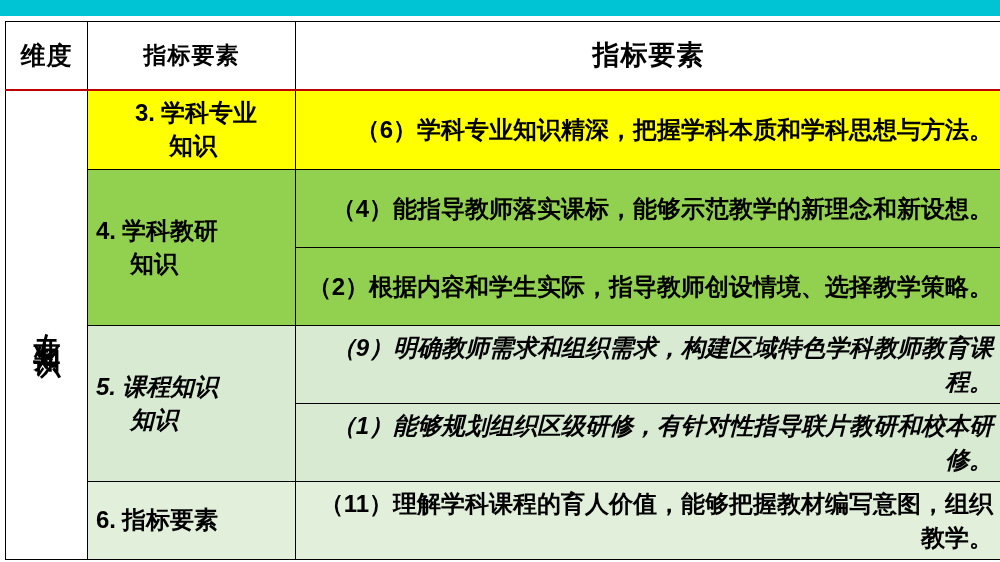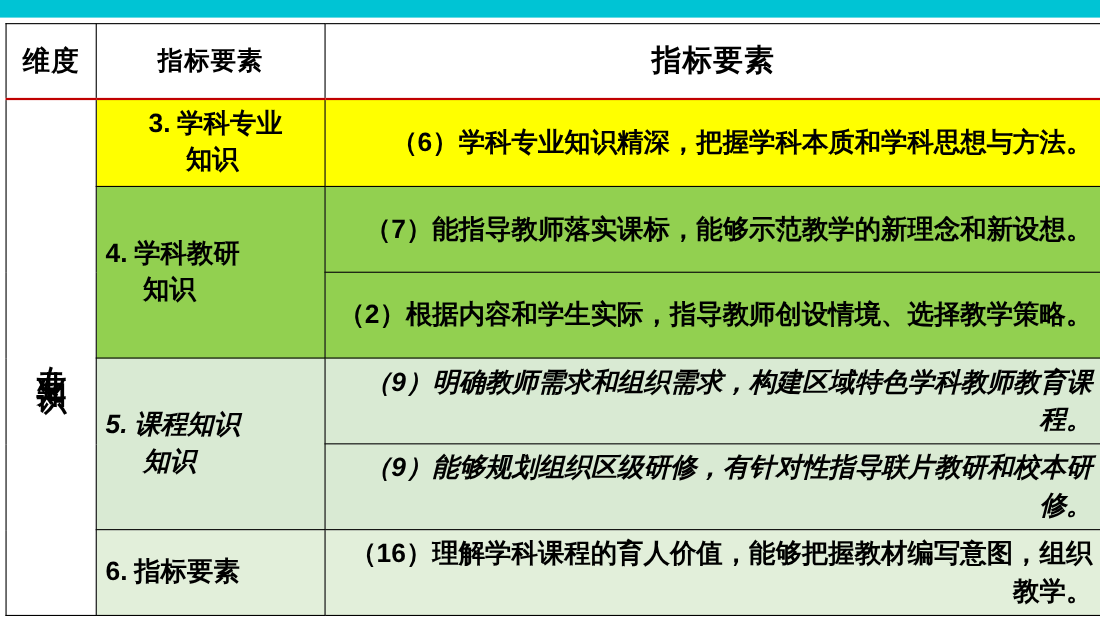--- a/index.html
+++ b/index.html
@@ -134,39 +134,39 @@
             <span class="ind">知识</span>
           </td>
           <td class="cont bg-yellow rowtop-red">（6）学科专业知识精深，把握学科本质和学科思想与方法。</td>
         </tr>
 
         <tr>
           <td class="el bg-green" rowspan="2">
             <span class="num">4.</span><span class="lbl">学科教研</span>
             <span class="ind">知识</span>
           </td>
-          <td class="cont bg-green" style="height:78px;">（7）能指导教师落实课标，能够示范教学的新理念和新设想。</td>
+          <td class="cont bg-green" style="height:78px;">（4）能指导教师落实课标，能够示范教学的新理念和新设想。</td>
         </tr>
         <tr>
           <td class="cont bg-green" style="height:78px;">（2）根据内容和学生实际，指导教师创设情境、选择教学策略。</td>
         </tr>
 
         <tr>
           <td class="el bg-lgreen" rowspan="2">
             <span class="num">5.</span><span class="lbl">课程知识</span>
             <span class="ind">知识</span>
           </td>
           <td class="cont bg-lgreen" style="height:78px;">（9）明确教师需求和组织需求，构建区域特色学科教师教育课程。</td>
         </tr>
         <tr>
-          <td class="cont bg-lgreen" style="height:78px;">（9）能够规划组织区级研修，有针对性指导联片教研和校本研修。</td>
+          <td class="cont bg-lgreen" style="height:78px;">（1）能够规划组织区级研修，有针对性指导联片教研和校本研修。</td>
         </tr>
 
         <tr>
           <td class="el bg-vlgreen" style="height:78px;">
             <span class="num">6.</span><span class="lbl">指标要素</span>
           </td>
-          <td class="cont bg-vlgreen">（16）理解学科课程的育人价值，能够把握教材编写意图，组织教学。</td>
+          <td class="cont bg-vlgreen">（11）理解学科课程的育人价值，能够把握教材编写意图，组织教学。</td>
         </tr>
       </tbody>
     </table>
   </div>
 </div>
 
 </body></html>

